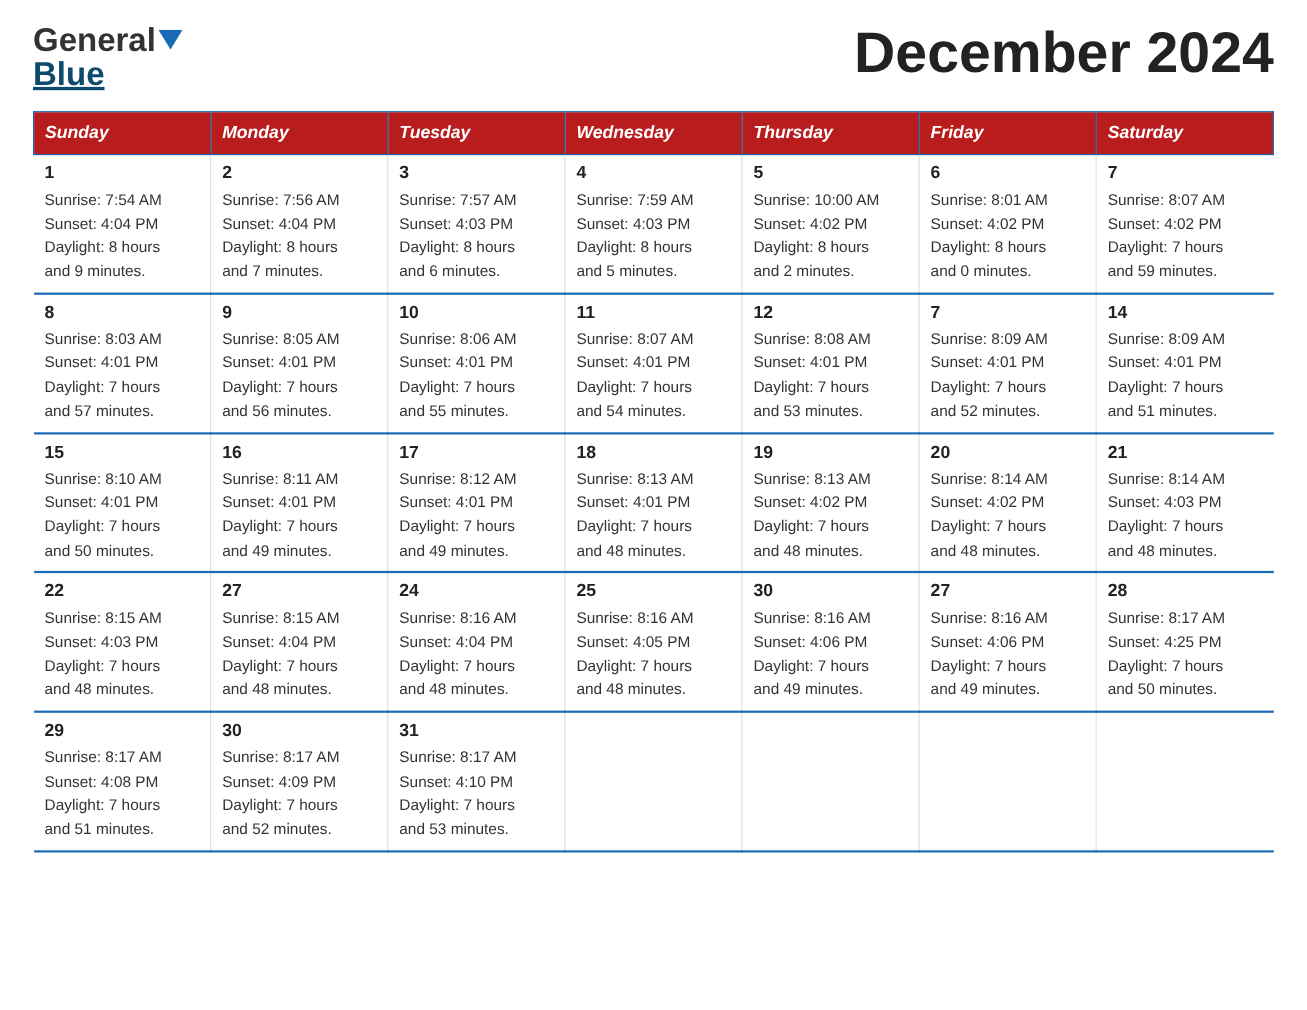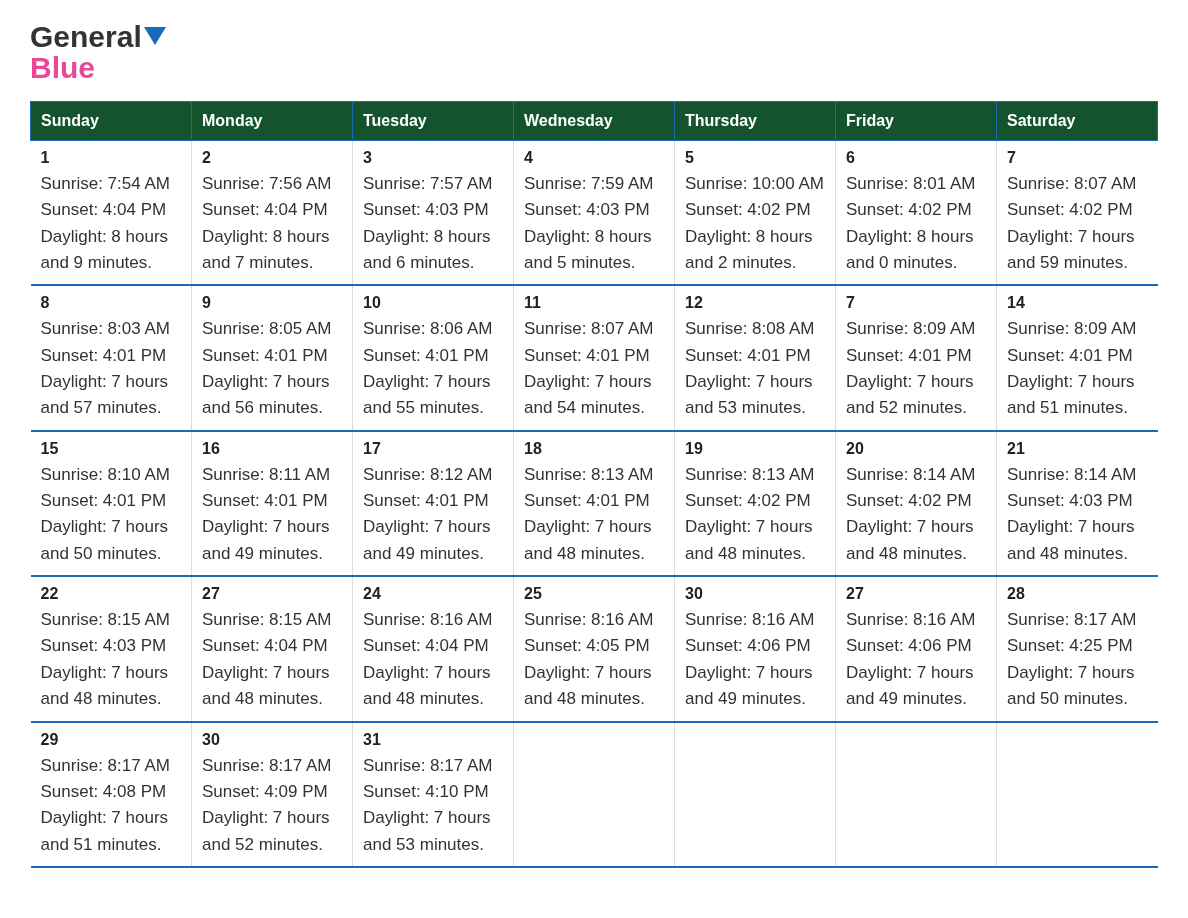--- a/index.html
+++ b/index.html
@@ -37,21 +37,22 @@
     .title-location {
       font-size: 22px;
       color: #444;
       margin-top: 4px;
     }
     .calendar {
       width: 100%;
       border-collapse: collapse;
     }
     .calendar thead tr {
-      background: #14532d;
+      background: #b91c1c;
+      font-style: italic;
     }
     .calendar thead th {
       color: #fff;
       font-size: 16px;
       font-weight: bold;
       padding: 10px 10px;
       text-align: left;
       border: 1px solid #1a6bb5;
     }
     .calendar tbody tr {
@@ -70,42 +71,43 @@
       border-right: none;
     }
     .day-number {
       font-size: 16px;
       font-weight: bold;
       color: #222;
       margin-bottom: 4px;
       display: block;
     }
     .day-info {
-      font-size: 17px;
+      font-size: 14px;
       color: #333;
       line-height: 1.55;
     }
     .empty-cell {
       background: #fff;
     }
   </style>
 </head>
 <body>
 
 <div class="header">
   <div class="logo">
     <div class="logo-row">
       <span style="font-size:30px;font-weight:bold;color:#333;">General</span>
       <svg width="22" height="22" viewBox="0 0 22 22" style="margin-left:2px;margin-top:2px;">
         <polygon points="0,0 22,0 11,18" fill="#1a6bb5"></polygon>
       </svg>
     </div>
-    <span style="font-size:30px;font-weight:bold;color:#ec4899;line-height:0.9;">Blue</span>
+    <span style="font-size:30px;font-weight:bold;color:#0c4a6e;line-height:0.9;text-decoration:underline;">Blue</span>
   </div>
   <div class="title-block">
+    <div class="title-month">December 2024</div>
   </div>
 </div>
 
 <table class="calendar">
   <thead>
     <tr>
       <th>Sunday</th>
       <th>Monday</th>
       <th>Tuesday</th>
       <th>Wednesday</th>

